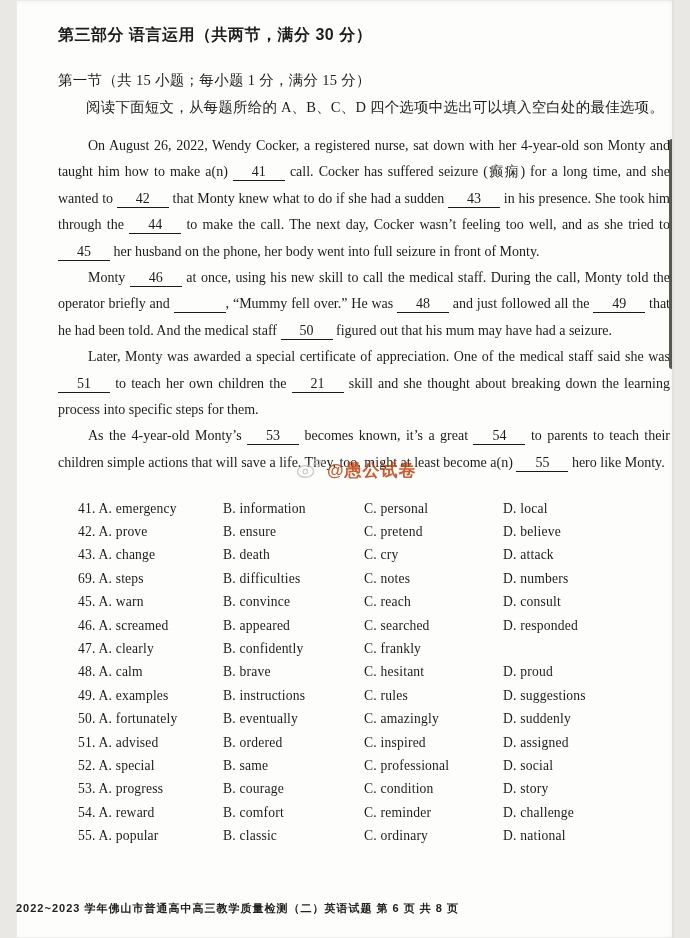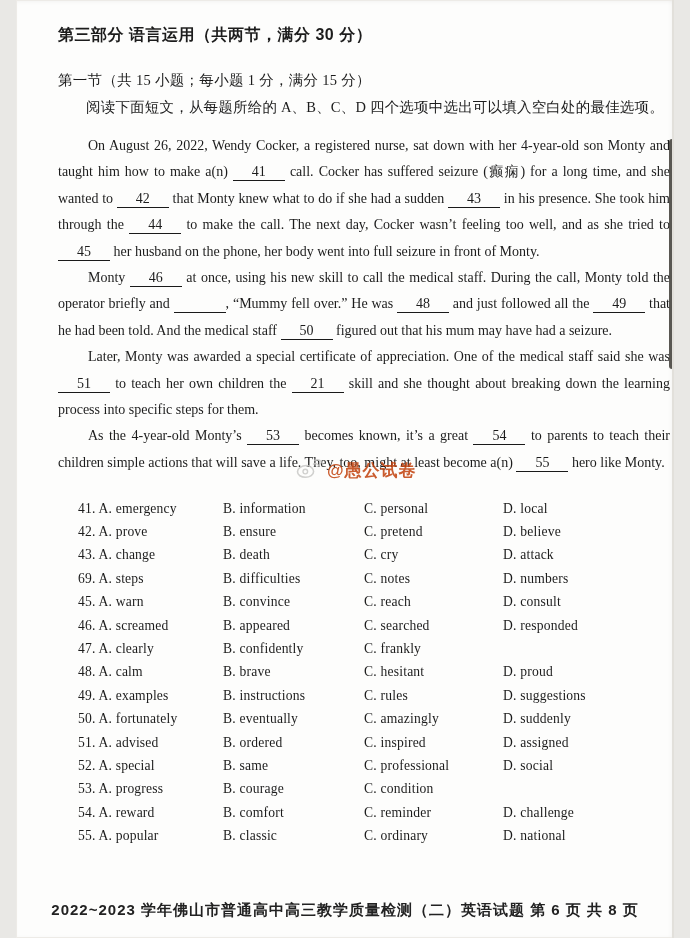--- a/index.html
+++ b/index.html
@@ -36,22 +36,22 @@
     display:flex; align-items:center; gap:3px;
     color:#c2410c; font-family:"Liberation Sans", sans-serif;
     font-size:17px; font-weight:bold; letter-spacing:1px; opacity:.85;
     pointer-events:none;
   }
   .options { position:absolute; left:62px; top:497px; width:600px; font-size:13.6px; }
   .opt-row { display:grid; grid-template-columns:145px 141px 139px 1fr; height:23.4px; align-items:center; }
   .opt-cell { white-space:nowrap; letter-spacing:.2px; }
   .footer {
     position:absolute; left:0; top:901px; width:100%;
-    text-align:center; font-family:"Liberation Sans", sans-serif;
-    font-weight:bold; font-size:15px; letter-spacing:1px; color:#222;
+    text-align:left; font-family:"Liberation Sans", sans-serif;
+    font-weight:bold; font-size:11px; letter-spacing:1px; color:#222;
   }
   .scan-strip {
     position:absolute; right:0; top:139px; width:5px; height:230px;
     background:#47453f; border-radius:3px 0 0 3px; opacity:.9;
   }
   .edge-right {
     position:absolute; right:0; top:0; width:2px; height:938px; background:#e2e0db;
   }
 </style>
 </head>
@@ -149,20 +149,21 @@
       <div class="opt-row">
         <div class="opt-cell">52. A. special</div>
         <div class="opt-cell">B. same</div>
         <div class="opt-cell">C. professional</div>
         <div class="opt-cell">D. social</div>
       </div>
       <div class="opt-row">
         <div class="opt-cell">53. A. progress</div>
         <div class="opt-cell">B. courage</div>
         <div class="opt-cell">C. condition</div>
+        <div class="opt-cell">D. story</div>
       </div>
       <div class="opt-row">
         <div class="opt-cell">54. A. reward</div>
         <div class="opt-cell">B. comfort</div>
         <div class="opt-cell">C. reminder</div>
         <div class="opt-cell">D. challenge</div>
       </div>
       <div class="opt-row">
         <div class="opt-cell">55. A. popular</div>
         <div class="opt-cell">B. classic</div>

